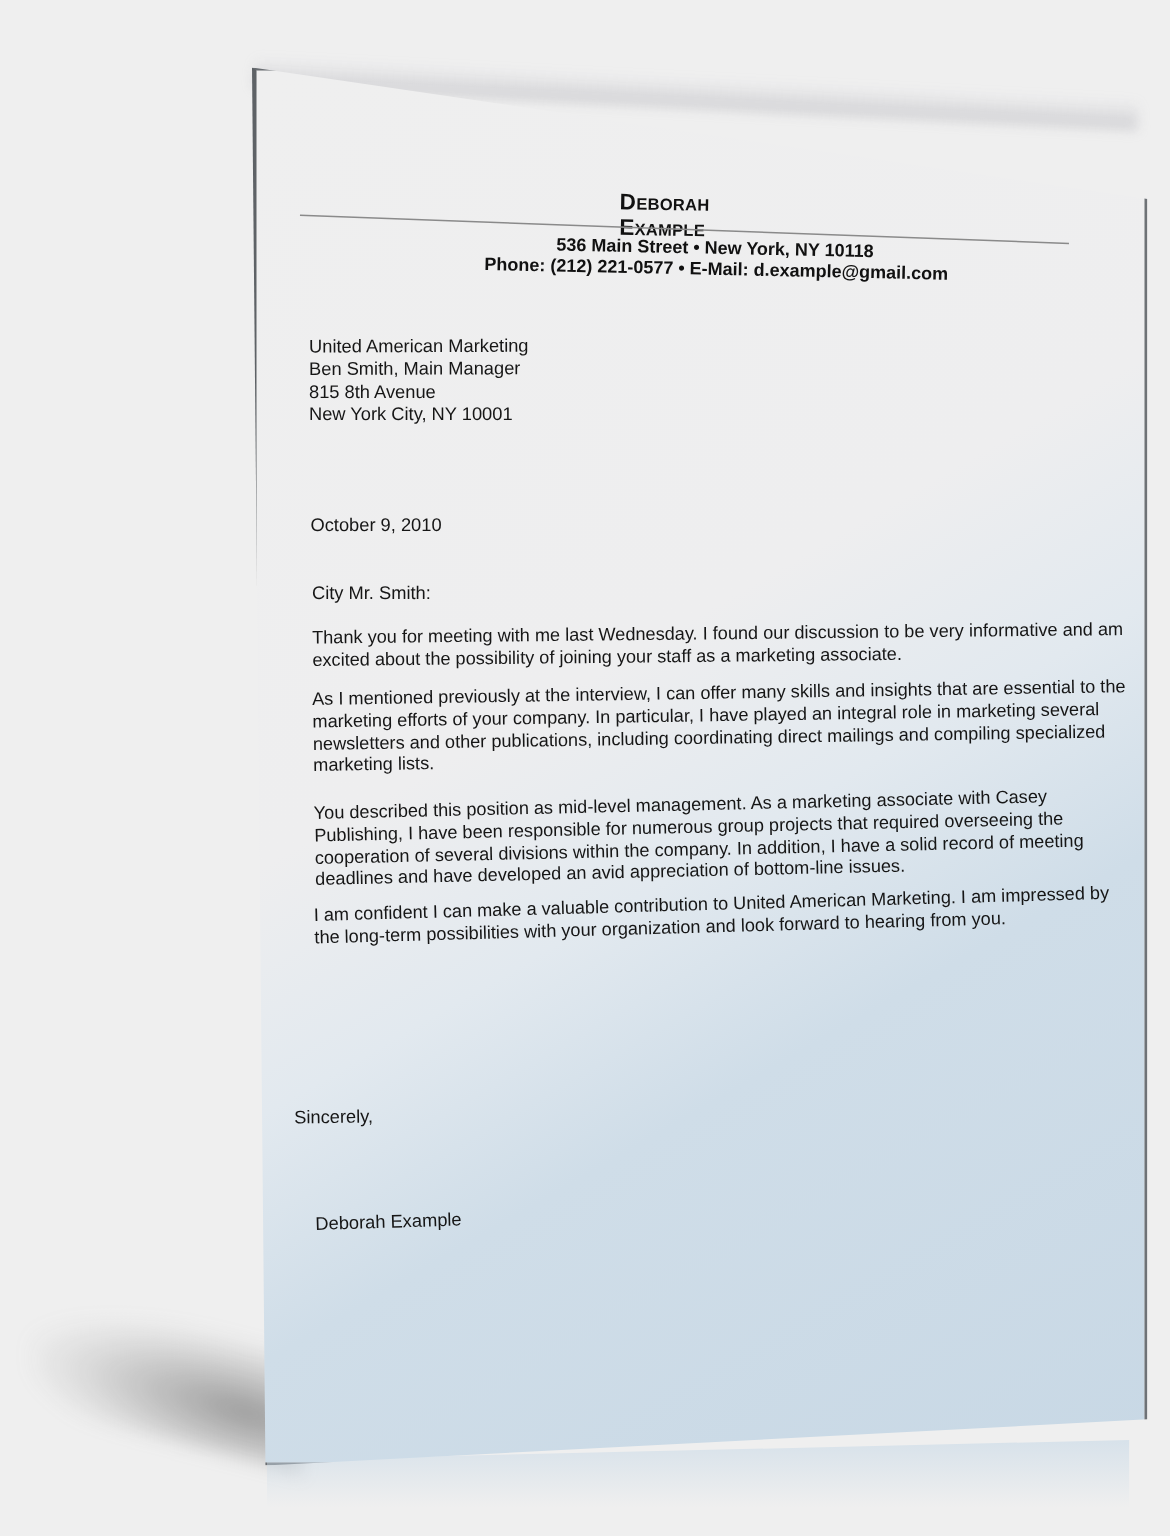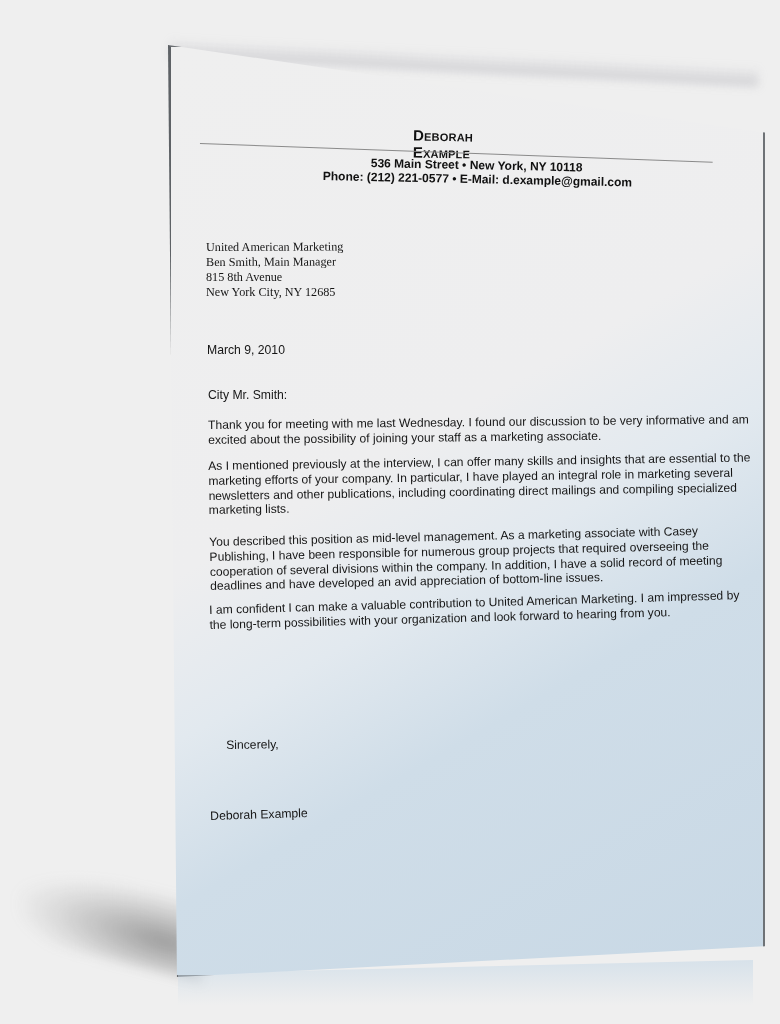--- a/index.html
+++ b/index.html
@@ -104,37 +104,37 @@
   .addr2 { left: 323px; top: 169px; }
 
   .body-text {
     position: absolute;
     font-size: 12.2px;
     color: #161616;
     white-space: nowrap;
     line-height: 15px;
     transform-origin: left top;
   }
-  .recipient { left: 206px; top: 240px; font-family: Liberation Serif, serif; }
+  .recipient { left: 206px; top: 224px; }
   .recipient div { height: 15px; }
   .date { left: 207px; top: 343px; }
   .salutation { left: 208px; top: 388px; }
   .para {
     position: absolute;
     font-size: 12.1px;
     color: #161616;
     line-height: 14.8px;
     white-space: nowrap;
     transform-origin: left top;
   }
   .p1 { left: 208px; top: 418px; transform: rotate(-0.6deg); }
   .p2 { left: 208px; top: 459px; transform: rotate(-0.9deg); }
   .p3 { left: 209px; top: 535px; transform: rotate(-1.3deg); }
   .p4 { left: 209px; top: 603px; transform: rotate(-1.6deg); }
-  .closing { left: 226px; top: 738px; transform: rotate(-0.8deg); }
+  .closing { left: 196px; top: 738px; transform: rotate(-0.8deg); }
   .signature { left: 210px; top: 809px; transform: rotate(-1.8deg); }
 </style>
 </head>
 <body>
 
 <div class="floor-shadow"></div>
 <div class="top-shadow"></div>
 
 <div class="page-wrap">
   <div class="page"></div>
@@ -143,24 +143,24 @@
   <div class="content">
     <div class="letterhead-name">Deborah Example</div>
     <div class="letterhead-rule"></div>
     <div class="letterhead-line addr1">536 Main Street • New York, NY 10118</div>
     <div class="letterhead-line addr2">Phone: (212) 221-0577 • E-Mail: d.example@gmail.com</div>
 
     <div class="body-text recipient">
       <div style="transform: rotate(-0.2deg); transform-origin:left top;">United American Marketing</div>
       <div style="transform: rotate(-0.2deg); transform-origin:left top;">Ben Smith, Main Manager</div>
       <div>815 8th Avenue</div>
-      <div>New York City, NY 12685</div>
+      <div>New York City, NY 10001</div>
     </div>
 
-    <div class="body-text date">March 9, 2010</div>
+    <div class="body-text date">October 9, 2010</div>
     <div class="body-text salutation">City Mr. Smith:</div>
 
     <div class="para p1">
       <div>Thank you for meeting with me last Wednesday. I found our discussion to be very informative and am</div>
       <div>excited about the possibility of joining your staff as a marketing associate.</div>
     </div>
 
     <div class="para p2">
       <div>As I mentioned previously at the interview, I can offer many skills and insights that are essential to the</div>
       <div>marketing efforts of your company. In particular, I have played an integral role in marketing several</div>

